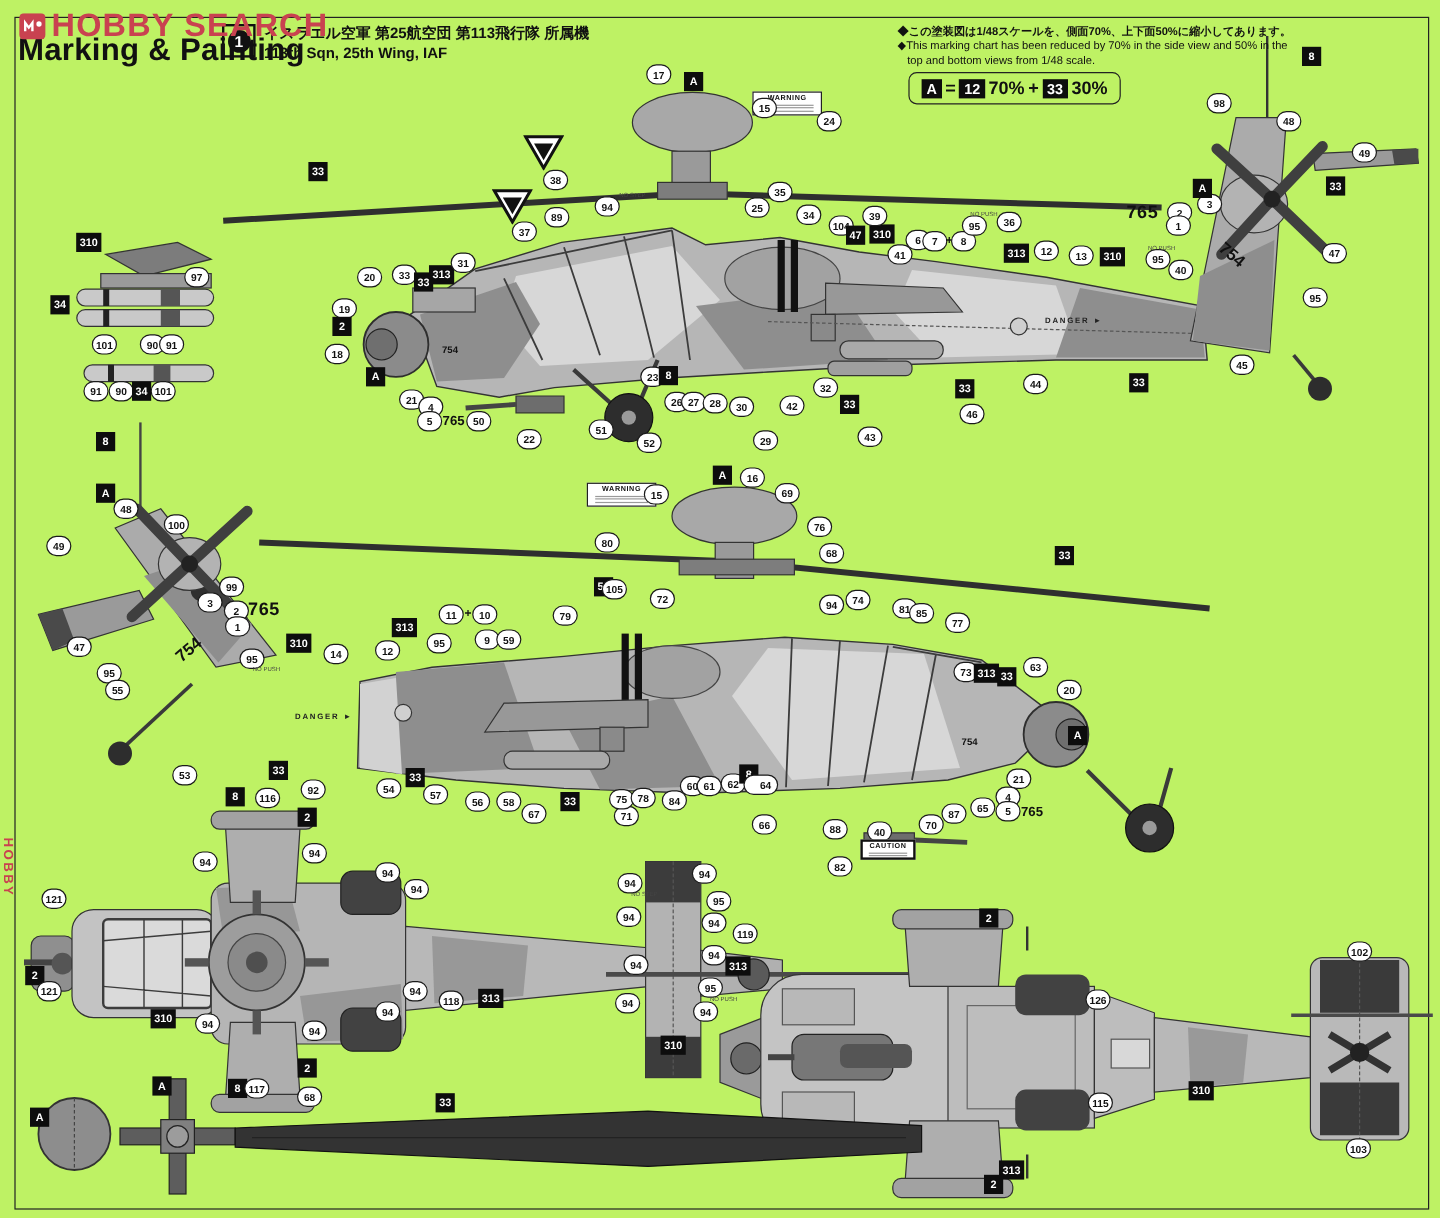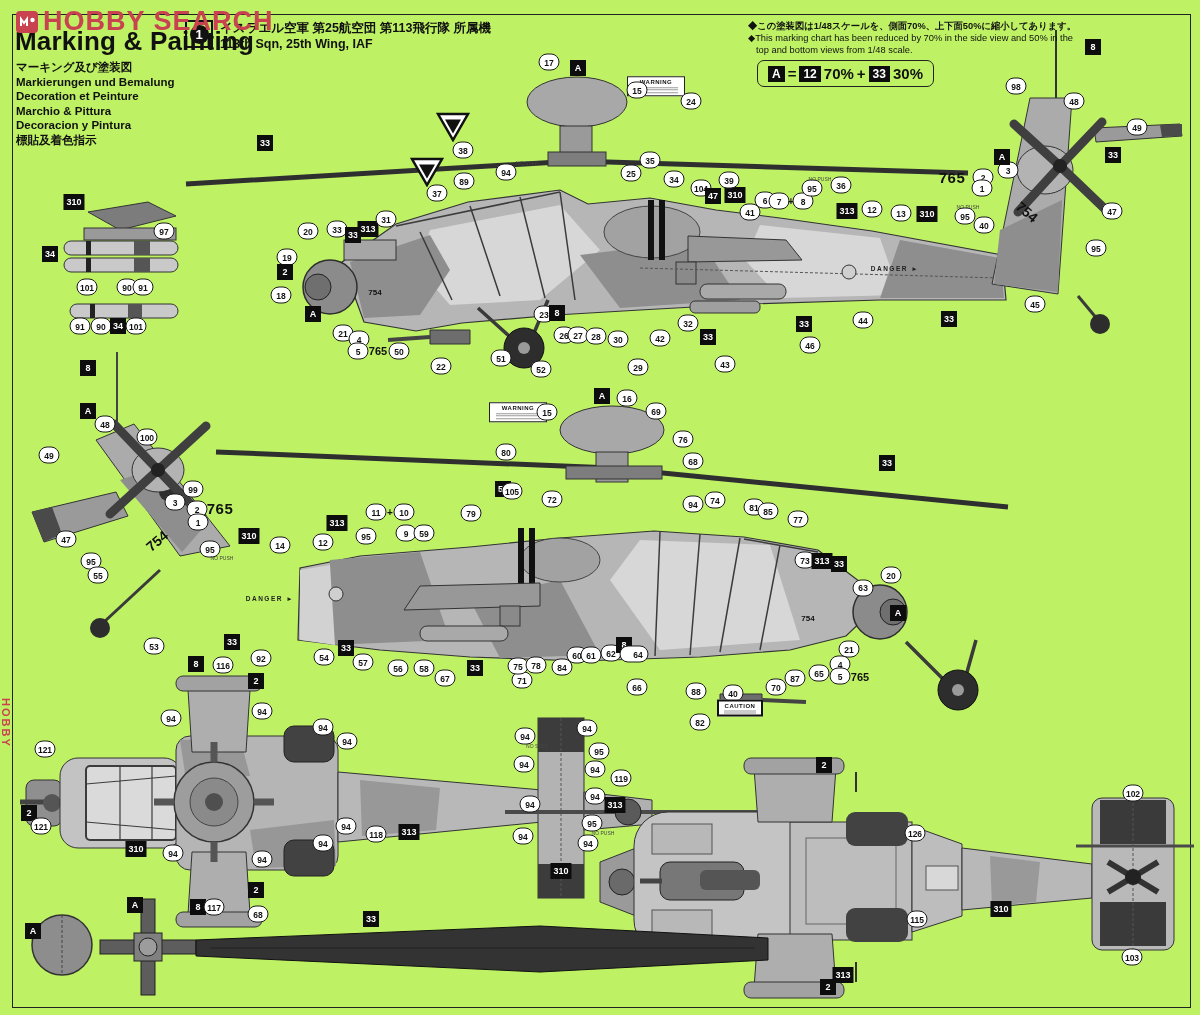--- a/index.html
+++ b/index.html
@@ -243,28 +243,20 @@
     <svg width="22" height="22">
       <rect width="22" height="22" rx="4" fill="#c94250"></rect>
       <path d="M5 15 V8 l3 4 3-4 v7" stroke="#fff" stroke-width="2" fill="none"></path>
       <circle cx="16.5" cy="9" r="2.2" fill="#fff"></circle>
     </svg>
     <span>HOBBY SEARCH</span>
   </div>
   <div class="side-logo">HOBBY</div>
 
   <div class="title">Marking &amp; Painting</div>
-  <div class="subs">
-      <div>マーキング及び塗装図</div>
-      <div>Markierungen und Bemalung</div>
-      <div>Decoration et Peinture</div>
-      <div>Marchio &amp; Pittura</div>
-      <div>Decoracion y Pintura</div>
-      <div>標貼及着色指示</div>
-    </div>
 
   <div class="variant">
     <span class="v-icon">
       <span class="v-dot">1</span>
     </span>
     <span class="v-text">
       <div>イスラエル空軍 第25航空団 第113飛行隊 所属機</div>
       <div>113th Sqn, 25th Wing, IAF</div>
     </span>
   </div>
@@ -461,21 +453,21 @@
       <div class="co co-c" style="left: 637px; top: 687px;">66</div>
       <div class="co co-c" style="left: 693px; top: 504px;">94</div>
       <div class="co co-c" style="left: 715px; top: 500px;">74</div>
       <div class="co co-c" style="left: 754px; top: 507px;">81</div>
       <div class="co co-c" style="left: 768px; top: 511px;">85</div>
       <div class="co co-c" style="left: 798px; top: 519px;">77</div>
       <div class="co co-b" style="left: 887px; top: 463px;">33</div>
       <div class="co co-c" style="left: 805px; top: 560px;">73</div>
       <div class="co co-b" style="left: 822px; top: 561px;">313</div>
       <div class="co co-b" style="left: 839px; top: 564px;">33</div>
-      <div class="co co-c" style="left: 863px; top: 588px; font-family: Liberation Mono, monospace;">63</div>
+      <div class="co co-c" style="left: 863px; top: 556px;">63</div>
       <div class="co co-c" style="left: 891px; top: 575px;">20</div>
       <div class="co co-a" style="left: 898px; top: 613px;">A</div>
       <div class="co co-c" style="left: 849px; top: 649px;">21</div>
       <div class="co co-c" style="left: 840px; top: 664px;">4</div>
       <div class="co co-c" style="left: 840px; top: 676px;">5</div>
       <div class="co co-t2" style="left: 860px; top: 677px;">765</div>
       <div class="co co-c" style="left: 819px; top: 673px;">65</div>
       <div class="co co-c" style="left: 795px; top: 678px;">87</div>
       <div class="co co-c" style="left: 776px; top: 687px;">70</div>
       <div class="co co-c" style="left: 733px; top: 693px;">40</div>

